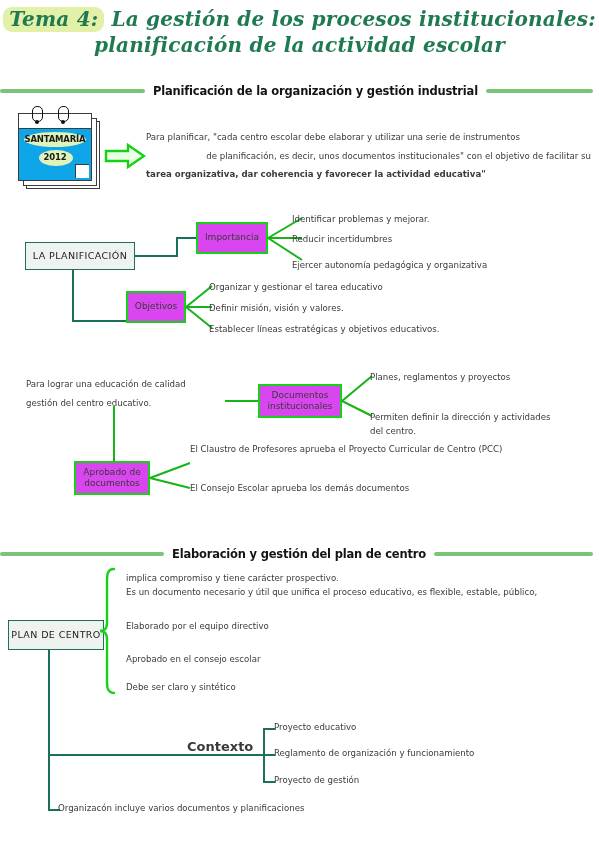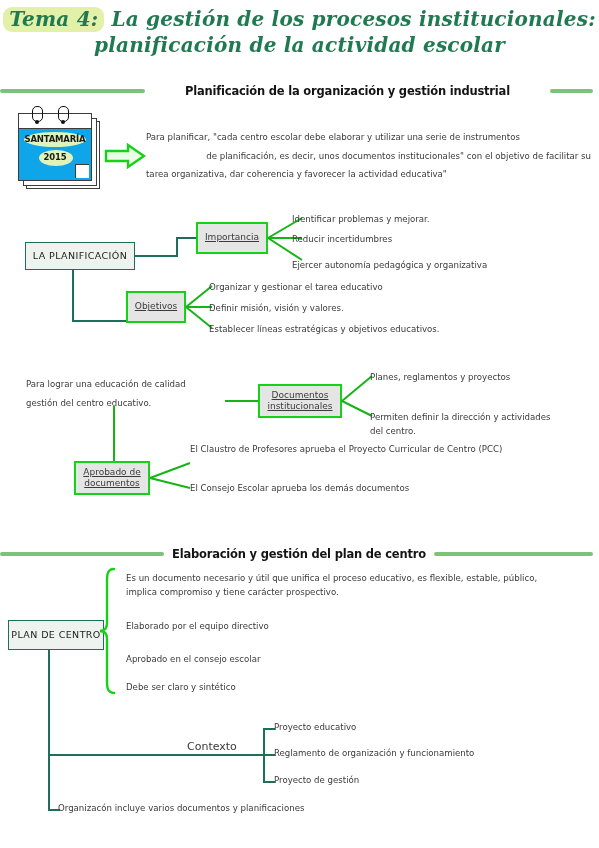--- a/index.html
+++ b/index.html
@@ -26,21 +26,21 @@
   
   .t{position:absolute;color:#3a3a3a;font-size:8.6px;line-height:13.5px;
      font-family:"DejaVu Sans","Liberation Sans",sans-serif;}
 
   
   .box{position:absolute;box-sizing:border-box;display:flex;
        align-items:center;justify-content:center;text-align:center;
        font-size:9px;line-height:11.5px;color:#3a3a3a;}
   .box.teal{border:1.6px solid #1d6e5b;background:#eef3ef;color:#222;
             font-size:9.5px;letter-spacing:.4px;}
-  .box.green{border:2px solid #16d216;background:#e5e5e5;text-decoration:underline;}
+  .box.green{border:2px solid #16d216;background:#d946ef;}
 
   
   .ln{position:absolute;}
   .h-teal{height:1.6px;background:#1d6e5b;}
   .v-teal{width:1.6px;background:#1d6e5b;}
   .h-green{height:1.6px;background:#16b416;}
   .v-green{width:1.6px;background:#16b416;}
 
   svg.conn{position:absolute;overflow:visible;}
 
@@ -74,51 +74,51 @@
 
 <div class="page">
 
   <div class="title-wrap">
     <div class="title-line">
       <span class="hl">Tema 4:</span><span> La gestión de los procesos institucionales:</span>
     </div>
     <div class="title-line">planificación de la actividad escolar</div>
   </div>
 
-  <div class="sec" style="top:82px;gap:32px;">
+  <div class="sec" style="top:82px;">
     <div class="rule" style="width:145px;"></div>
     <div class="txt">Planificación de la organización y gestión industrial</div>
     <div class="rule" style="flex:1 1 auto;margin-right:6px;"></div>
   </div>
 
   <div class="cal">
     <div class="stack"></div>
     <div class="stack2"></div>
     <div class="face">
       <div class="bar"></div>
       <div class="blob" style="left:5px;top:18px;width:62px;height:15px;"></div>
       <div class="blob" style="left:20px;top:36px;width:34px;height:16px;"></div>
       <div class="ctxt" style="top:20px;">SANTAMARÍA</div>
-      <div class="ctxt" style="top:38px;">2015</div>
+      <div class="ctxt" style="top:38px;">2012</div>
       <div class="fold"></div>
     </div>
     <div class="ring" style="left:14px;top:-7px;"></div>
     <div class="ring" style="left:40px;top:-7px;"></div>
     <div class="dot" style="left:16.5px;top:7px;"></div>
     <div class="dot" style="left:42.5px;top:7px;"></div>
   </div>
 
   <svg class="arrow" width="42" height="26" viewBox="0 0 42 26">
     <polygon points="2,8 24,8 24,2 40,13 24,24 24,18 2,18" fill="#eaffe6" stroke="#16d216" stroke-width="2.4" stroke-linejoin="miter"></polygon>
   </svg>
 
   <div class="t" style="left:146px;top:131px;width:445px;">
     <div>Para planificar, "cada centro escolar debe elaborar y utilizar una serie de instrumentos</div>
     <div style="margin-top:5px;text-align:right;">de planificación, es decir, unos documentos institucionales" con el objetivo de facilitar su</div>
-    <div style="margin-top:5px;">tarea organizativa, dar coherencia y favorecer la actividad educativa"</div>
+    <div style="margin-top:5px;font-weight:bold;">tarea organizativa, dar coherencia y favorecer la actividad educativa"</div>
   </div>
 
   <div class="box teal" style="left:25px;top:242px;width:110px;height:28px;">
     <span>LA PLANIFICACIÓN</span>
   </div>
 
   <div class="ln h-teal" style="left:135px;top:255px;width:43px;"></div>
   <div class="ln v-teal" style="left:176px;top:237px;height:19px;"></div>
   <div class="ln h-teal" style="left:176px;top:237px;width:32px;"></div>
 
@@ -196,31 +196,31 @@
 
   <div class="box teal" style="left:8px;top:620px;width:96px;height:30px;">
     <span>PLAN DE CENTRO</span>
   </div>
 
   <svg class="brace" style="left:98px;top:567px;" width="22" height="128">
     <path d="M16 2 C 8 2, 9 10, 9 20 L 9 56 C 9 63, 5 64, 2 64 C 5 64, 9 65, 9 72 L 9 108 C 9 118, 8 126, 16 126" fill="none" stroke="#16d216" stroke-width="2.4" stroke-linecap="round"></path>
   </svg>
 
   <div class="t" style="left:126px;top:572px;width:460px;">
+    <div>implica compromiso y tiene carácter prospectivo.</div>
     <div>Es un documento necesario y útil que unifica el proceso educativo, es flexible, estable, público,</div>
-    <div>implica compromiso y tiene carácter prospectivo.</div>
   </div>
   <div class="t" style="left:126px;top:620px;">Elaborado por el equipo directivo</div>
   <div class="t" style="left:126px;top:653px;">Aprobado en el consejo escolar</div>
   <div class="t" style="left:126px;top:681px;">Debe ser claro y sintético</div>
 
   <div class="ln v-teal" style="left:48px;top:650px;height:160px;"></div>
 
   <div class="ln h-teal" style="left:48px;top:754px;width:217px;"></div>
-  <div class="t" style="left:187px;top:740px;font-size:11px;color:#3a3a3a;">Contexto</div>
+  <div class="t" style="left:187px;top:740px;font-size:13px;color:#3a3a3a;font-weight:bold;">Contexto</div>
 
   <div class="ln v-teal" style="left:263px;top:728px;height:54px;"></div>
   <div class="ln h-teal" style="left:263px;top:728px;width:12px;"></div>
   <div class="ln h-teal" style="left:263px;top:754px;width:12px;"></div>
   <div class="ln h-teal" style="left:263px;top:781px;width:12px;"></div>
 
   <div class="t" style="left:274px;top:721px;">Proyecto educativo</div>
   <div class="t" style="left:274px;top:747px;">Reglamento de organización y funcionamiento</div>
   <div class="t" style="left:274px;top:774px;">Proyecto de gestión</div>
 

